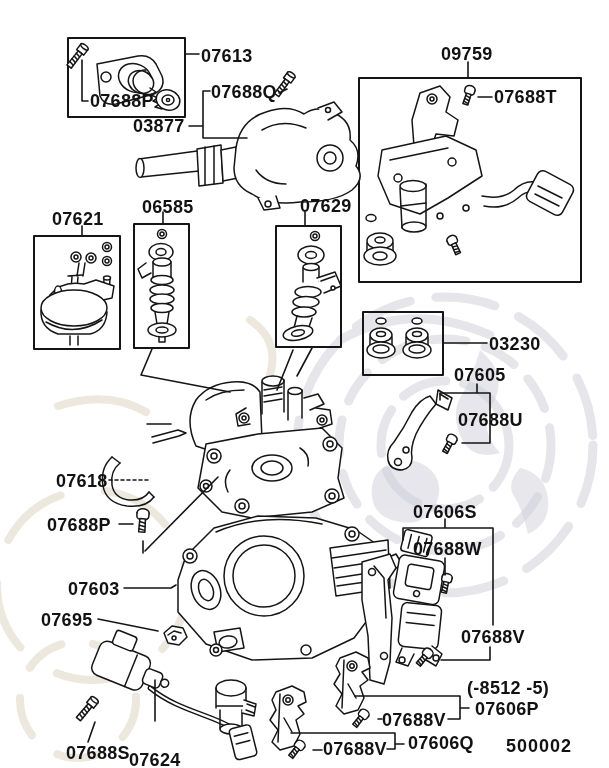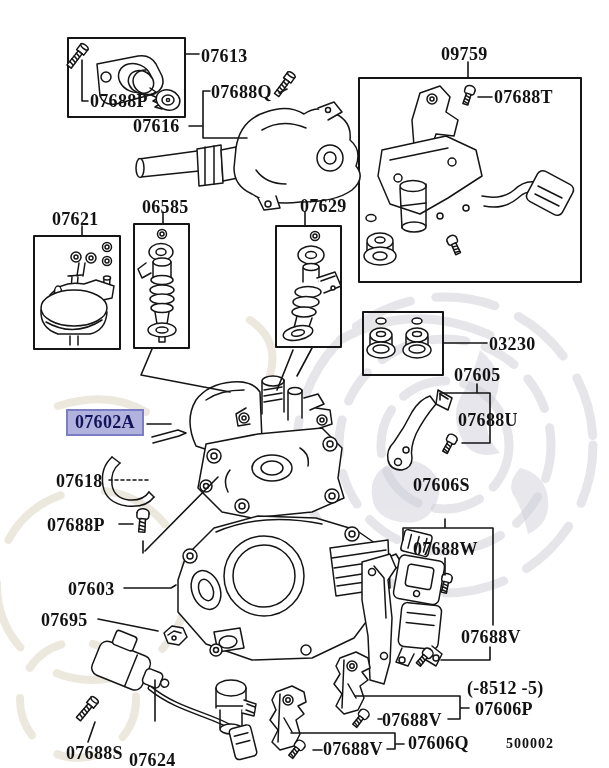--- a/index.html
+++ b/index.html
@@ -1,25 +1,25 @@
 <!DOCTYPE html>
 <html style="--hl-bg: #b2b2de; --hl-border: #7d7dc4; --hl-text: #14145c;"><head>
 <meta charset="utf-8">
 <style>
   html,body{margin:0;padding:0;background:#fff;}
   .stage{
     position:relative;width:609px;height:768px;background:#fff;overflow:hidden;
-    font-family:Liberation Serif, serif;
+    font-family:Liberation Sans, sans-serif;
   }
   .art{position:absolute;left:0;top:0;}
   .label{
     position:absolute;font-weight:700;font-size:18px;line-height:1;
     letter-spacing:0.3px;color:#121212;white-space:nowrap;cursor:pointer;
   }
-  .label.small{font-size:14px;letter-spacing:1px;cursor:default;}
+  .label.small{font-size:18px;letter-spacing:1px;cursor:default;}
   .label.note{cursor:default;}
   .hl{
     background:var(--hl-bg,#b2b2de);
     border:2px solid var(--hl-border,#7d7dc4);
     color:var(--hl-text,#14145c);
     padding:2px 7px 3px 7px;
   }
   svg path,svg rect,svg circle,svg ellipse,svg polyline{vector-effect:non-scaling-stroke;}
 </style>
 </head>
@@ -370,38 +370,37 @@
       <path d="M445,519 V527 M403,540 V528 H493 V625"></path>
       <path d="M445,558 V575"></path>
       <path d="M441,660 H490 V647"></path>
       <path d="M355,696 H460 V719 M460,708 H469 M448,719 H460 M378,719 H382"></path>
       <path d="M291,733 H395 V749 M395,744 H404 M387,749 H395 M313,750 H322"></path>
     </g>
   </svg>
 
   <div class="label" style="left:201px;top:47px">07613</div>
   <div class="label" style="left:90px;top:92px">07688P</div>
-  <div class="label" style="left:133px;top:117px">07616</div>
+  <div class="label" style="left:133px;top:117px">03877</div>
   <div class="label" style="left:211px;top:83px">07688Q</div>
   <div class="label" style="left:441px;top:45px">09759</div>
   <div class="label" style="left:494px;top:88px">07688T</div>
   <div class="label" style="left:52px;top:210px">07621</div>
   <div class="label" style="left:142px;top:198px">06585</div>
   <div class="label" style="left:300px;top:197px">07629</div>
   <div class="label" style="left:489px;top:335px">03230</div>
   <div class="label" style="left:454px;top:366px">07605</div>
   <div class="label" style="left:458px;top:411px">07688U</div>
 
-  <div class="label hl" style="left:66px;top:409px">07602A</div>
 
   <div class="label" style="left:56px;top:472px">07618</div>
   <div class="label" style="left:47px;top:516px">07688P</div>
   <div class="label" style="left:68px;top:580px">07603</div>
   <div class="label" style="left:41px;top:611px">07695</div>
-  <div class="label" style="left:413px;top:476px">07606S</div>
+  <div class="label" style="left:413px;top:503px">07606S</div>
   <div class="label" style="left:413px;top:540px">07688W</div>
   <div class="label" style="left:461px;top:628px">07688V</div>
   <div class="label" style="left:129px;top:751px">07624</div>
   <div class="label" style="left:66px;top:744px">07688S</div>
   <div class="label" style="left:382px;top:711px">07688V</div>
   <div class="label" style="left:475px;top:700px">07606P</div>
   <div class="label" style="left:323px;top:740px">07688V</div>
   <div class="label" style="left:408px;top:734px">07606Q</div>
 
   <div class="label note" style="left:467px;top:679px">(-8512 -5)</div>

